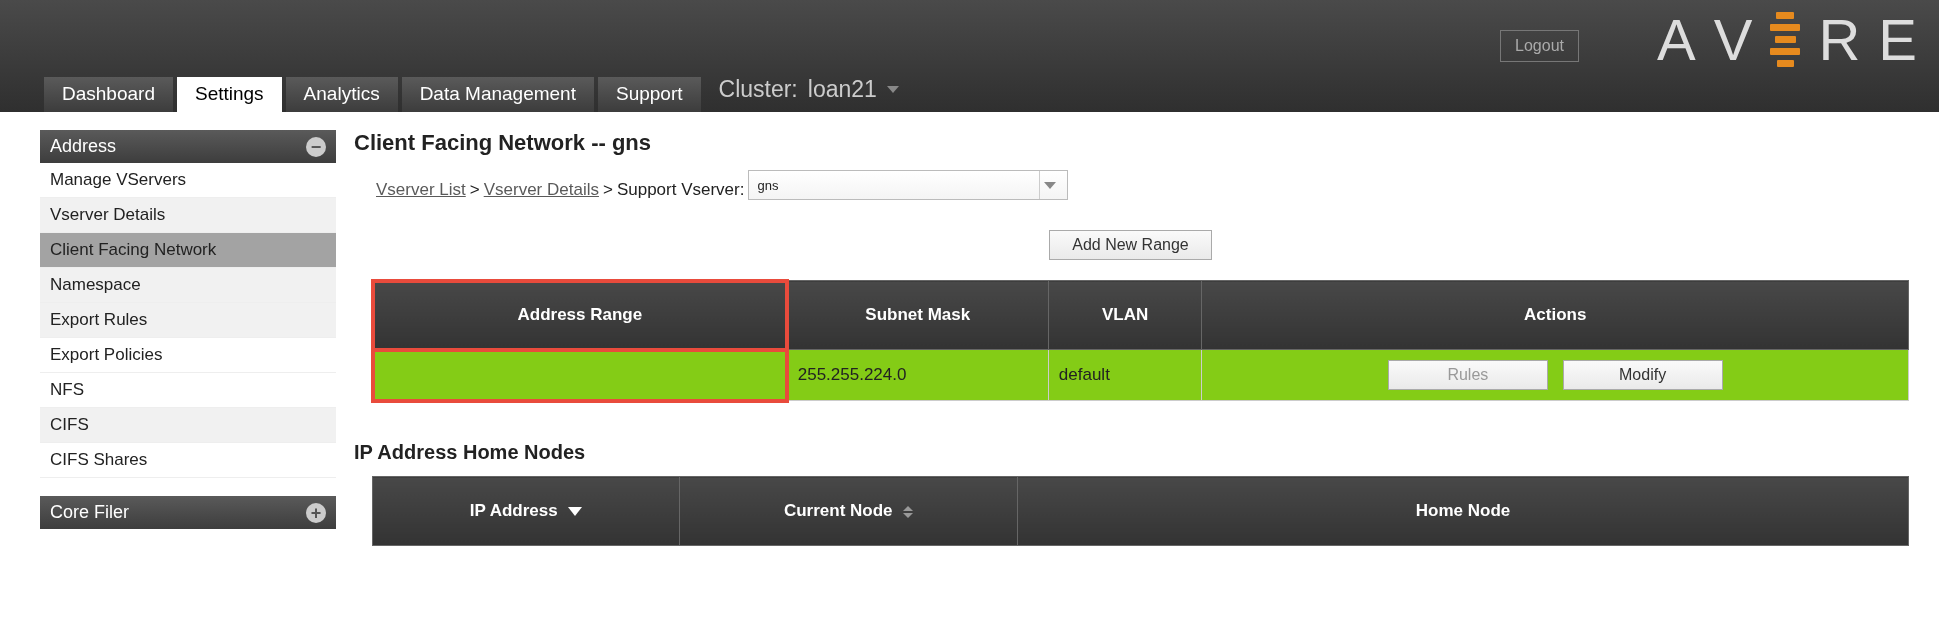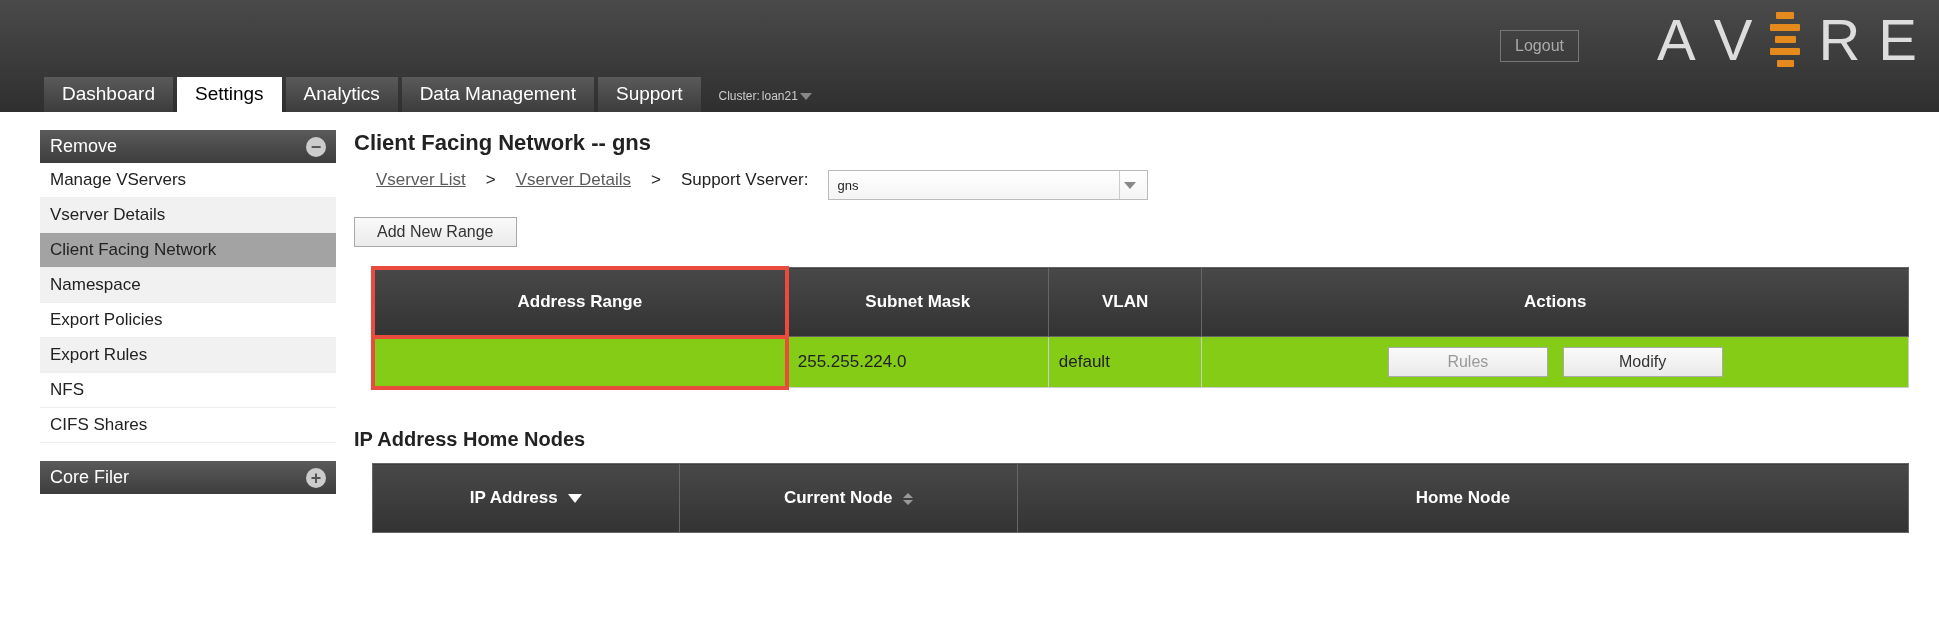--- a/index.html
+++ b/index.html
@@ -67,25 +67,25 @@
     border: none;
     cursor: pointer;
     text-align: center;
   }
   .nav-tab.active {
     background: #fff;
     color: #000;
   }
   .cluster-label {
     color: #ccc;
-    font-size: 12px;
+    font-size: 23px;
     padding: 6px 14px 9px;
     display: flex;
     align-items: center;
-    gap: 2px;
+    gap: 10px;
   }
   .arrow-down {
     width:0;height:0;border-left:6px solid transparent;border-right:6px solid transparent;border-top:7px solid #888;
     display:inline-block;
   }
   .content-wrap {
     display: flex;
     padding: 18px 0 0 40px;
     gap: 18px;
   }
@@ -107,41 +107,41 @@
     border-bottom: 1px solid #eee;
     font-size: 17px;
     cursor: pointer;
     background:#fff;
   }
   .side-item.alt { background:#f1f1f1; }
   .side-item.selected { background:#a3a3a3; }
   .side-gap { height: 18px; }
   .main { flex: 1; padding-right: 30px; }
   .page-title { font-size: 22px; font-weight: bold; margin-bottom: 14px; }
-  .crumb-row { display:flex; align-items:flex-start; gap:20px; padding-left: 22px; margin-bottom: 17px; font-size:17px;}
+  .crumb-row { display:flex; align-items:flex-end; gap:4px; padding-left: 22px; margin-bottom: 30px; font-size:17px;}
   .crumb-row a { color:#5a5a5a; text-decoration: underline; cursor:pointer;}
   .vs-select {
     width: 320px; height: 30px; border:1px solid #bbb;
     display:flex; align-items:center; justify-content:space-between;
     padding: 0 8px; background: linear-gradient(#fff,#f4f4f4);
     font-size:13px;
   }
   .vs-select .dd {
     width:20px;height:100%;display:flex;align-items:center;justify-content:center;border-left:1px solid #ccc;
   }
   .btn {
     border:1px solid #aaa;
     background: linear-gradient(#fafafa,#eaeaea);
     padding: 5px 22px;
     font-size: 16px;
     cursor:pointer;
     color:#333;
   }
   .btn.dis { color:#999; }
-  .add-row { display:flex; justify-content:flex-start; margin-bottom: 20px; padding-right:2px; }
+  .add-row { display:flex; justify-content:center; margin-bottom: 20px; padding-right:2px; }
   table.grid { width: calc(100% - 18px); margin-left:18px; border-collapse: collapse; }
   table.grid th {
     background: linear-gradient(#484848,#333);
     color:#fff; font-weight: bold; padding:24px 10px; font-size:17px; border:1px solid #666;
   }
   table.grid td {
     border:1px solid #ccc; padding:10px 10px; font-size:17px; background:#84cc16;
   }
   .highlight-box { outline: 4px solid #e94b3c; outline-offset: -2px; }
   .section-title { font-size:20px; font-weight:bold; margin: 40px 0 12px 0; }
@@ -179,30 +179,31 @@
       <span>Cluster:</span>
       <span>loan21</span>
       <span class="arrow-down"></span>
     </div>
   </div>
 </div>
 
 <div class="content-wrap">
   <div class="sidebar">
     <div class="side-section-header">
-      <span>Remove</span>
+      <span>Address</span>
       <span class="circ-icon">−</span>
     </div>
     <div class="side-item">Manage VServers</div>
     <div class="side-item alt">Vserver Details</div>
     <div class="side-item selected">Client Facing Network</div>
     <div class="side-item alt">Namespace</div>
+    <div class="side-item alt">Export Rules</div>
     <div class="side-item">Export Policies</div>
-    <div class="side-item alt">Export Rules</div>
     <div class="side-item">NFS</div>
+    <div class="side-item alt">CIFS</div>
     <div class="side-item">CIFS Shares</div>
     <div class="side-gap"></div>
     <div class="side-section-header">
       <span>Core Filer</span>
       <span class="circ-icon">+</span>
     </div>
   </div>
 
   <div class="main">
     <div class="page-title">Client Facing Network -- gns</div>

